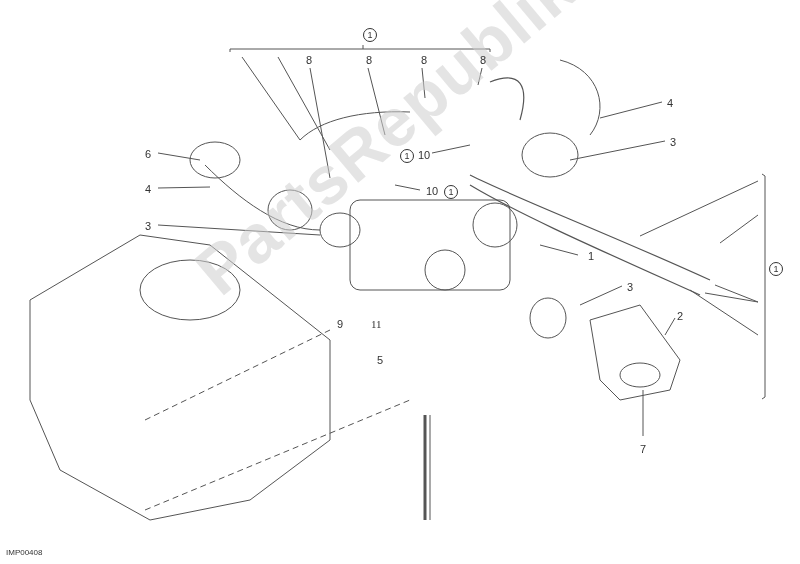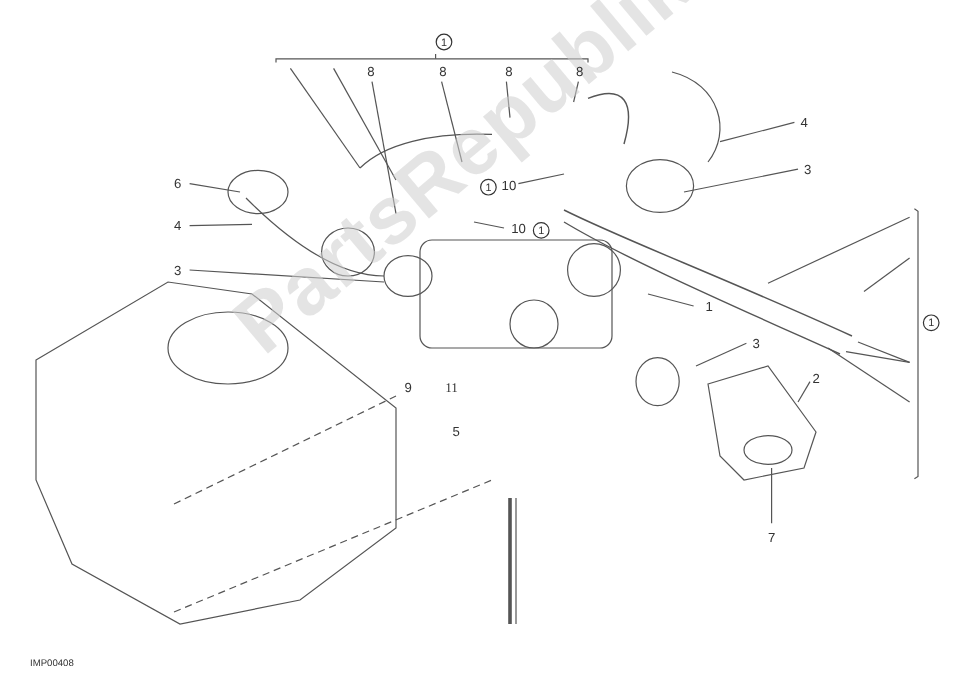--- a/index.html
+++ b/index.html
@@ -1,20 +1,20 @@
 <!DOCTYPE html>
 <html><head>
 <meta charset="utf-8">
 <style>
   html, body { margin:0; padding:0; background:#ffffff; }
   body { width:800px; height:564px; position:relative; overflow:hidden; font-family:"Liberation Sans", sans-serif; }
   #diagram { position:absolute; left:0; top:0; width:800px; height:564px; }
   .lbl { position:absolute; font-size:11px; color:#333; line-height:1; }
   .circ { display:inline-block; width:12px; height:12px; border:1px solid #333; border-radius:50%; text-align:center; font-size:9px; line-height:12px; }
-  .code { position:absolute; left:6px; top:548px; font-size:8px; color:#333;margin-left:19px; }
+  .code { position:absolute; left:6px; top:548px; font-size:8px; color:#333; }
   .wm { position:absolute; left:180px; top:250px; font-size:68px; font-weight:bold; color:#cfcfcf; opacity:.55; transform:rotate(-40deg); transform-origin:left top; letter-spacing:1px; white-space:nowrap; }
 </style>
 </head>
 <body>
 
 <div id="diagram">
   <svg width="800" height="564" viewBox="0 0 800 564">
     <g fill="none" stroke="#555" stroke-width="1">
 
       <path d="M230 52 L230 49 L490 49 L490 52"></path>

